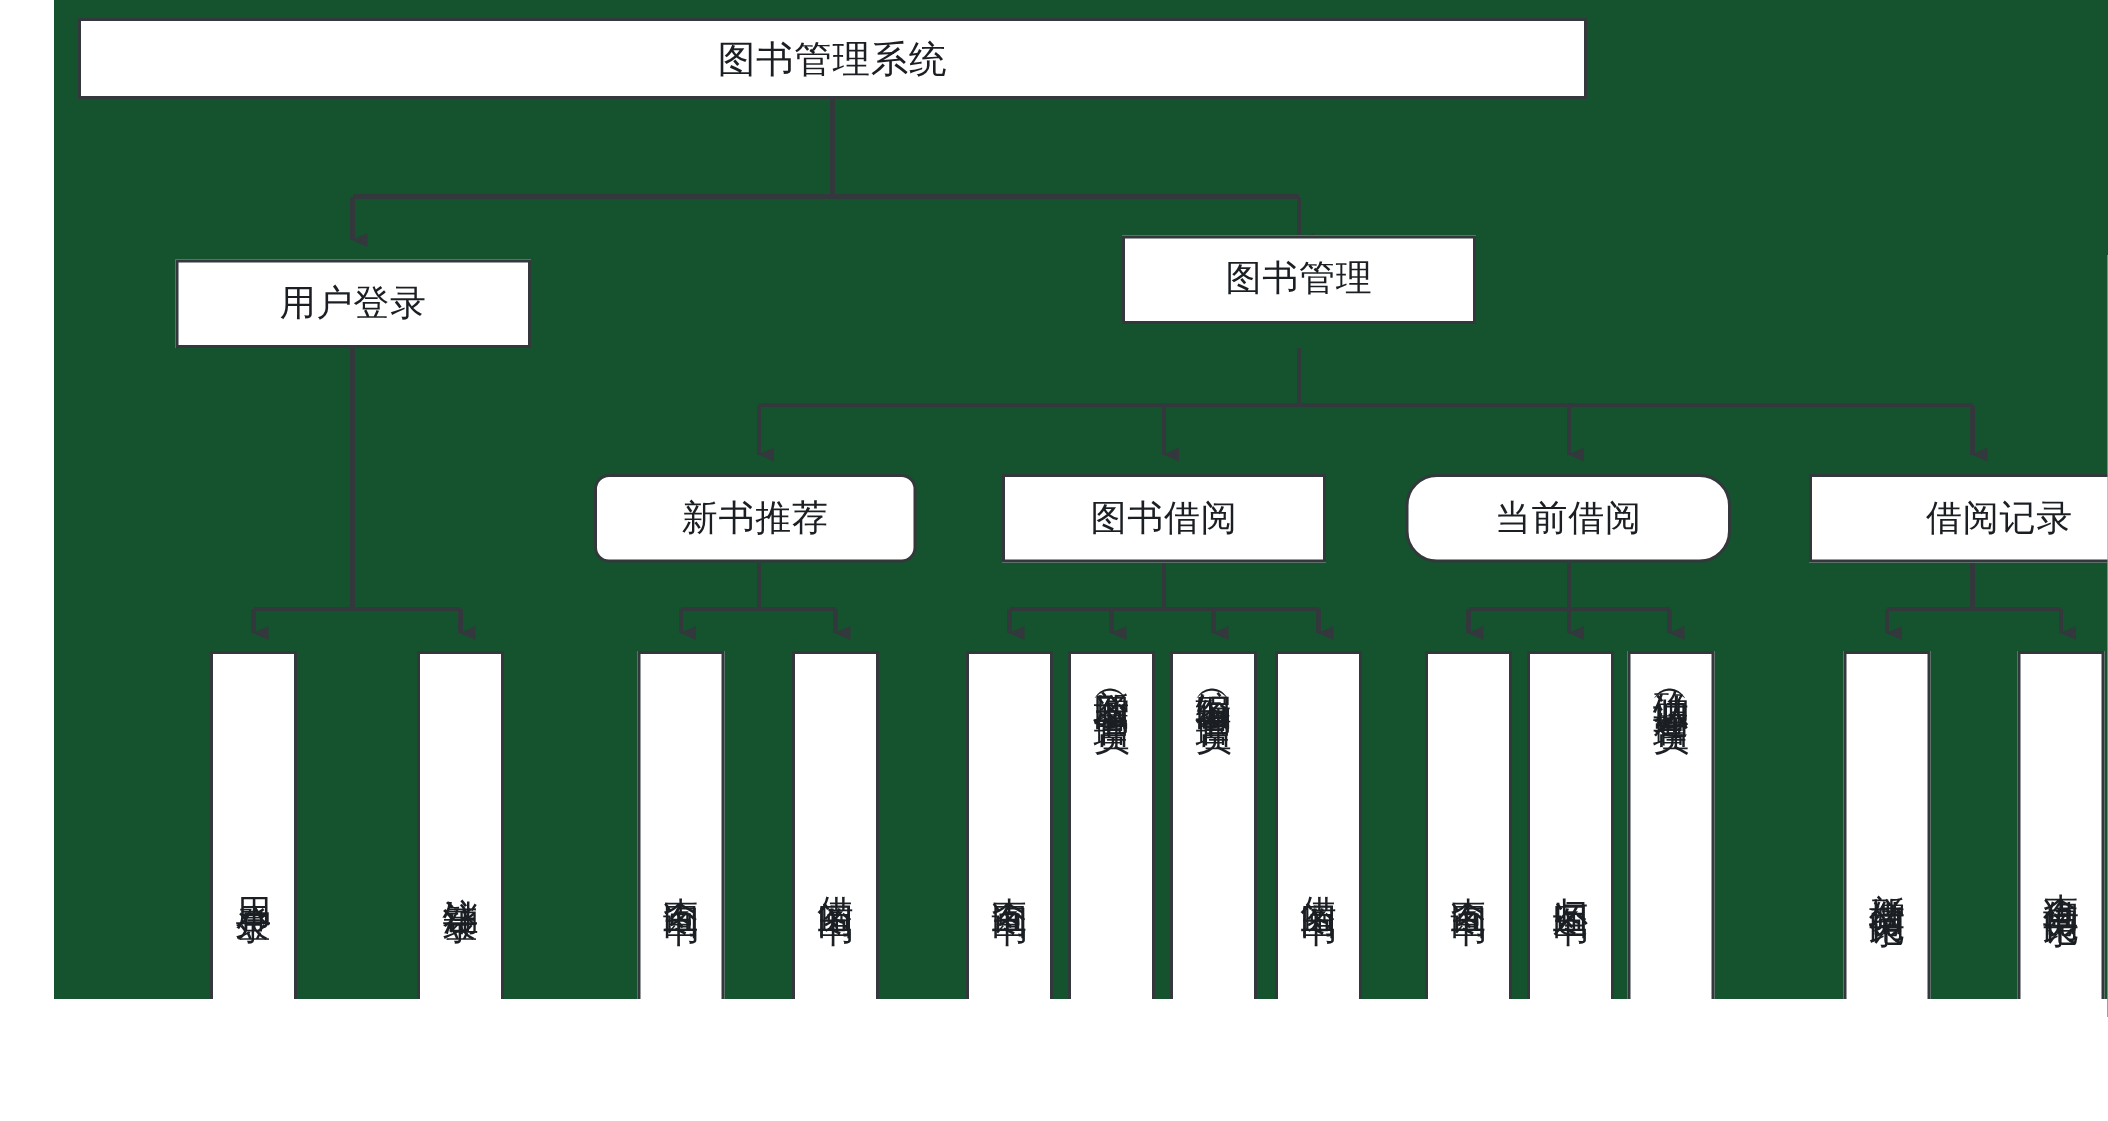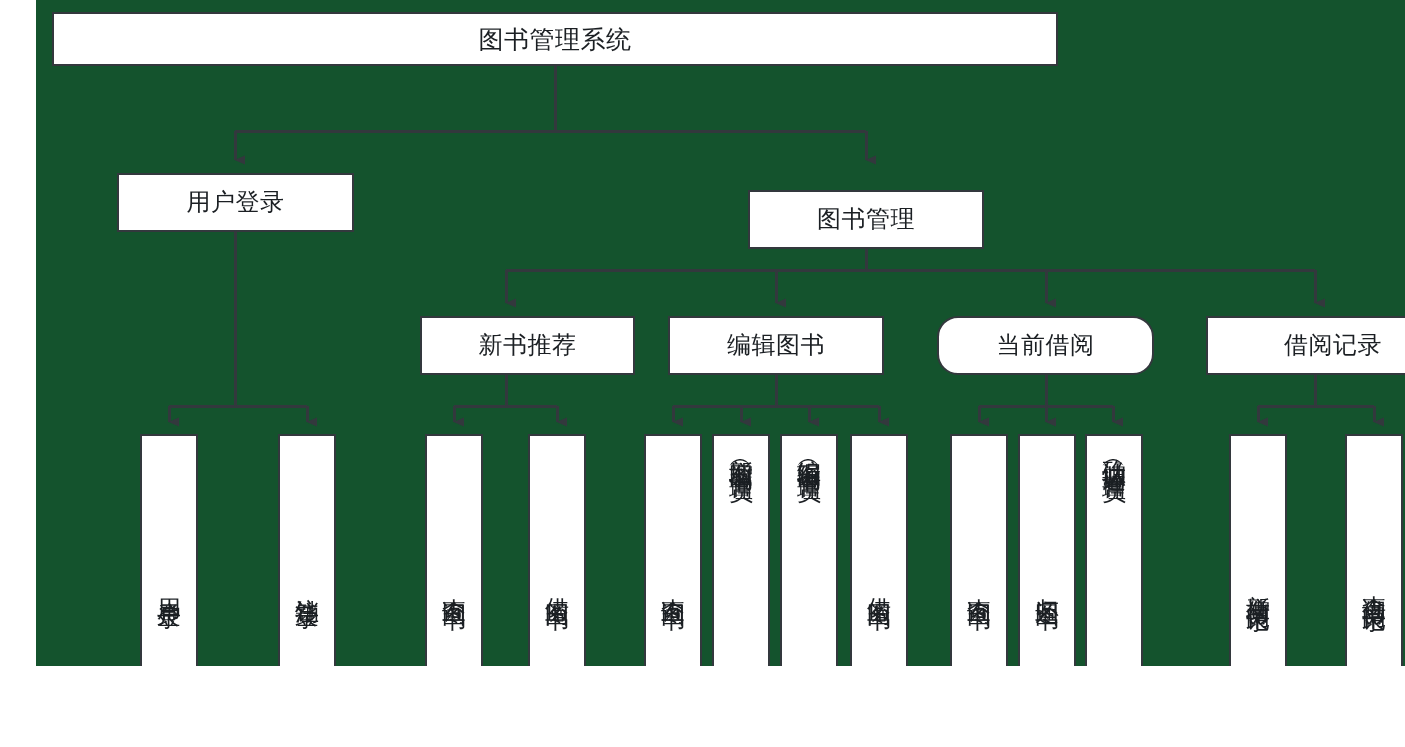--- a/index.html
+++ b/index.html
@@ -136,29 +136,29 @@
     </g>
   </svg>
 
   <div class="node horiz root" style="left:16px; top:12px; width:1006px; height:54px;">
     <span class="node-label">图书管理系统</span>
   </div>
 
   <div class="node horiz" style="left:81px; top:173px; width:237px; height:59px;">
     <span class="node-label">用户登录</span>
   </div>
-  <div class="node horiz" style="left:712px; top:190px; width:236px; height:59px;font-family:Liberation Serif, serif;">
+  <div class="node horiz" style="left:712px; top:157px; width:236px; height:59px;font-family:Liberation Serif, serif;">
     <span class="node-label">图书管理</span>
   </div>
 
-  <div class="node horiz" style="left:384px; top:316px; width:215px; height:59px;">
+  <div class="node horiz" style="left:360px; top:316px; width:215px; height:59px;border-radius:10px;">
     <span class="node-label">新书推荐</span>
   </div>
   <div class="node horiz" style="left:632px; top:316px; width:216px; height:59px;">
-    <span class="node-label">编辑图书</span>
+    <span class="node-label">图书借阅</span>
   </div>
   <div class="node horiz" style="left:901px; top:316px; width:217px; height:59px;border-radius:21px;">
     <span class="node-label">当前借阅</span>
   </div>
   <div class="node horiz" style="left:1170px; top:316px; width:218px; height:59px;padding-left:36px;">
     <span class="node-label">借阅记录</span>
   </div>
 
   <div class="node leaf centered" style="left:104px; top:434px; width:58px; height:301px;">
     <span class="node-label">用户登录</span>

